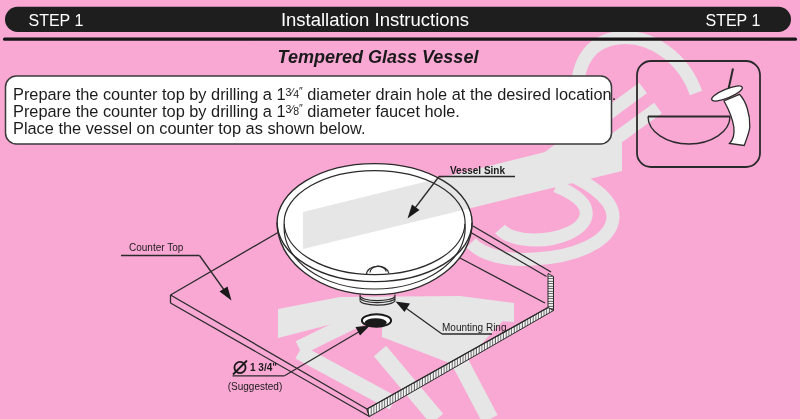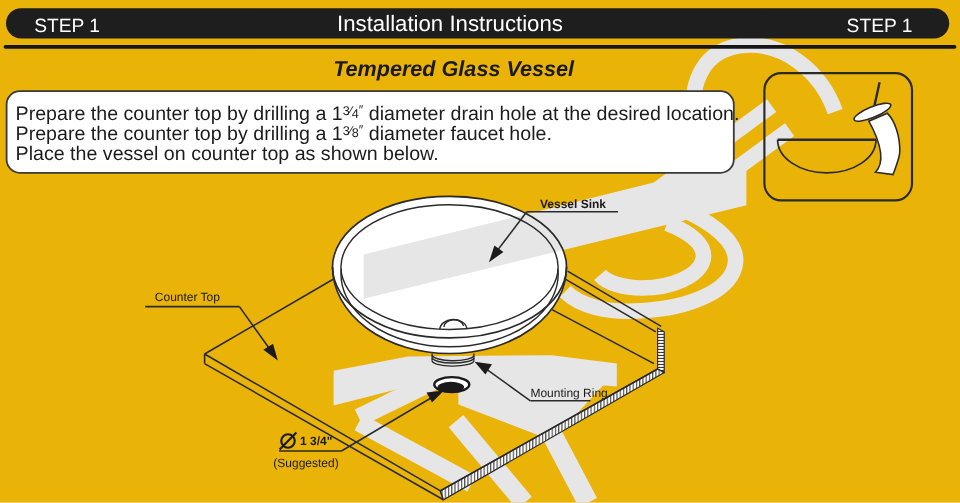--- a/index.html
+++ b/index.html
@@ -1,16 +1,16 @@
 <!DOCTYPE html>
 <html><head>
 <meta charset="utf-8">
 <style>
   html,body{margin:0;padding:0;background:#ffffff;}
-  #page{position:relative;width:800px;height:419px;overflow:hidden;background:#eab308;
+  #page{position:relative;width:800px;height:419px;overflow:hidden;background:#f9a8d4;
         font-family:"Liberation Sans", sans-serif;}
   svg{position:absolute;left:0;top:0;}
 </style>
 </head>
 <body>
 <div id="page">
 <svg width="800" height="419" viewBox="0 0 800 419" xmlns="http://www.w3.org/2000/svg">
 <defs>
   <pattern id="hatchV" patternUnits="userSpaceOnUse" width="2.7" height="12">
     <line x1="1.2" y1="-1" x2="1.2" y2="13" stroke="#3a3a3a" stroke-width="0.9"></line>

